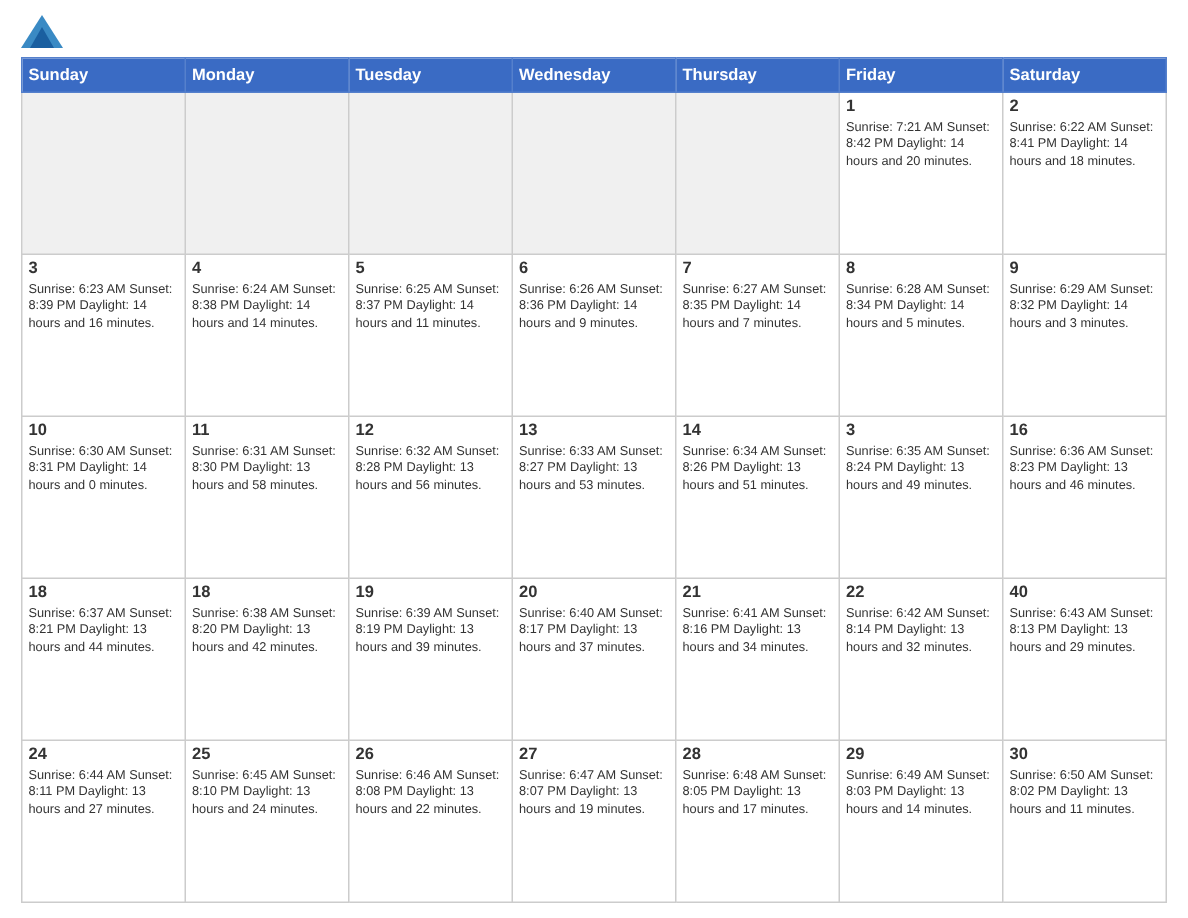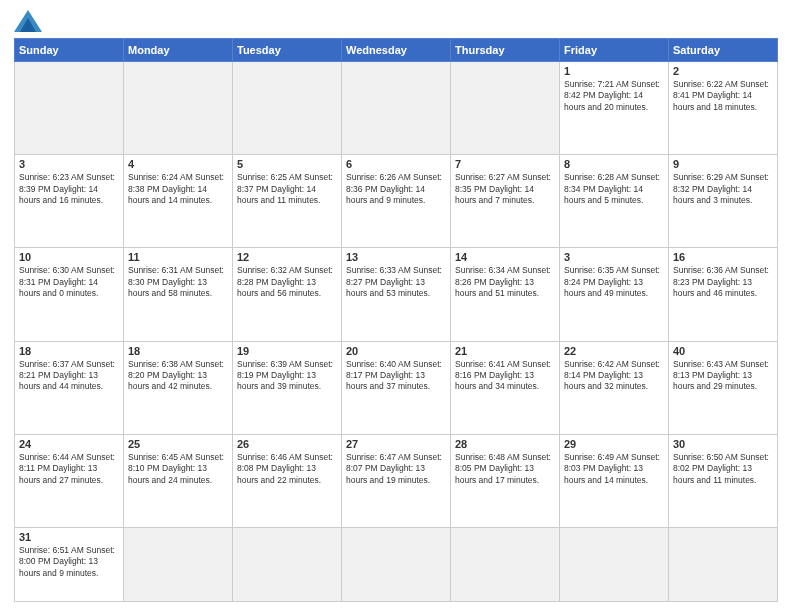--- a/index.html
+++ b/index.html
@@ -320,29 +320,15 @@
 Sunset: 8:03 PM
 Daylight: 13 hours and 14 minutes.</div>
           </td>
           <td>
             <span class="day-num">30</span>
             <div class="day-info">Sunrise: 6:50 AM
 Sunset: 8:02 PM
 Daylight: 13 hours and 11 minutes.</div>
           </td>
         </tr>
-        <tr>
-          <td class="last-row">
-            <span class="day-num">31</span>
-            <div class="day-info">Sunrise: 6:51 AM
-Sunset: 8:00 PM
-Daylight: 13 hours and 9 minutes.</div>
-          </td>
-          <td class="last-row empty"></td>
-          <td class="last-row empty"></td>
-          <td class="last-row empty"></td>
-          <td class="last-row empty"></td>
-          <td class="last-row empty"></td>
-          <td class="last-row empty"></td>
-        </tr>
       </tbody>
   </table>
 </div>
 
 </body></html>

